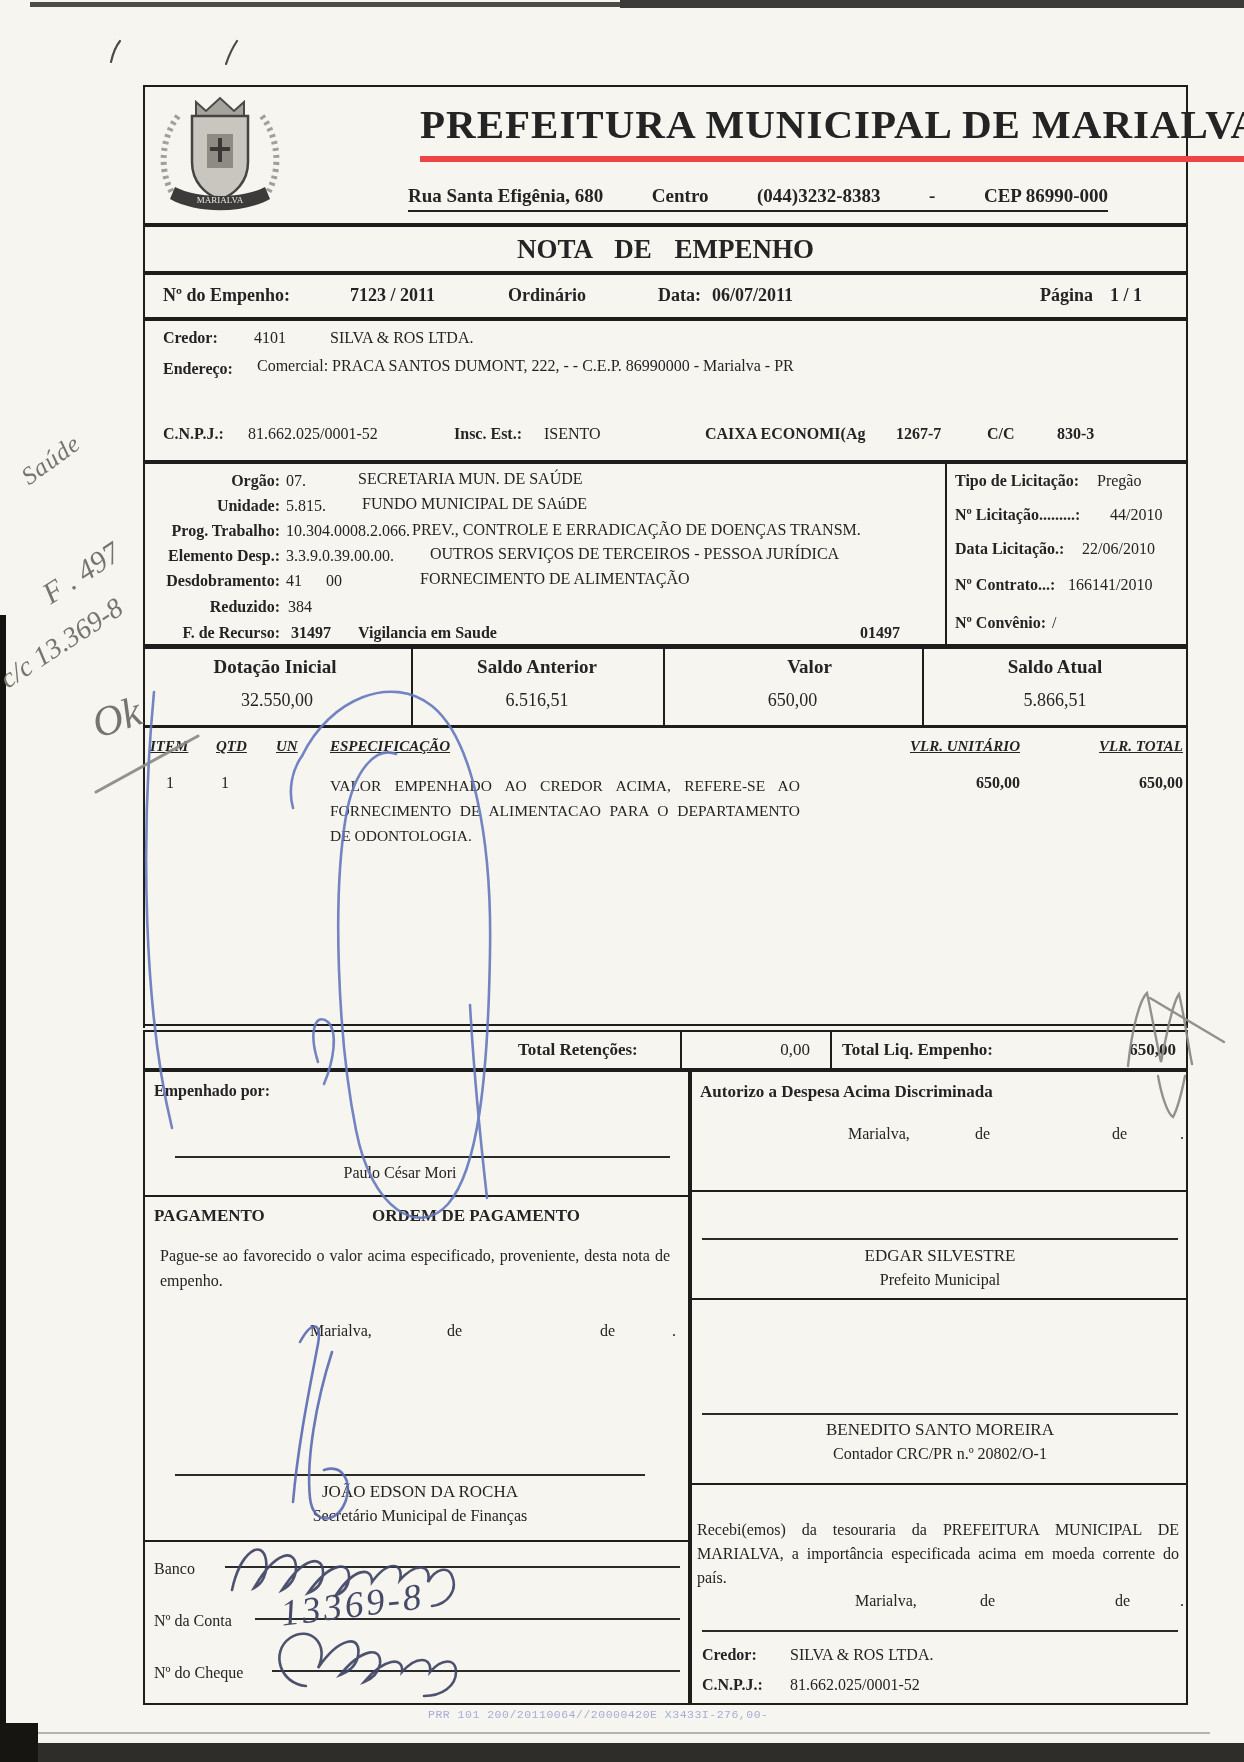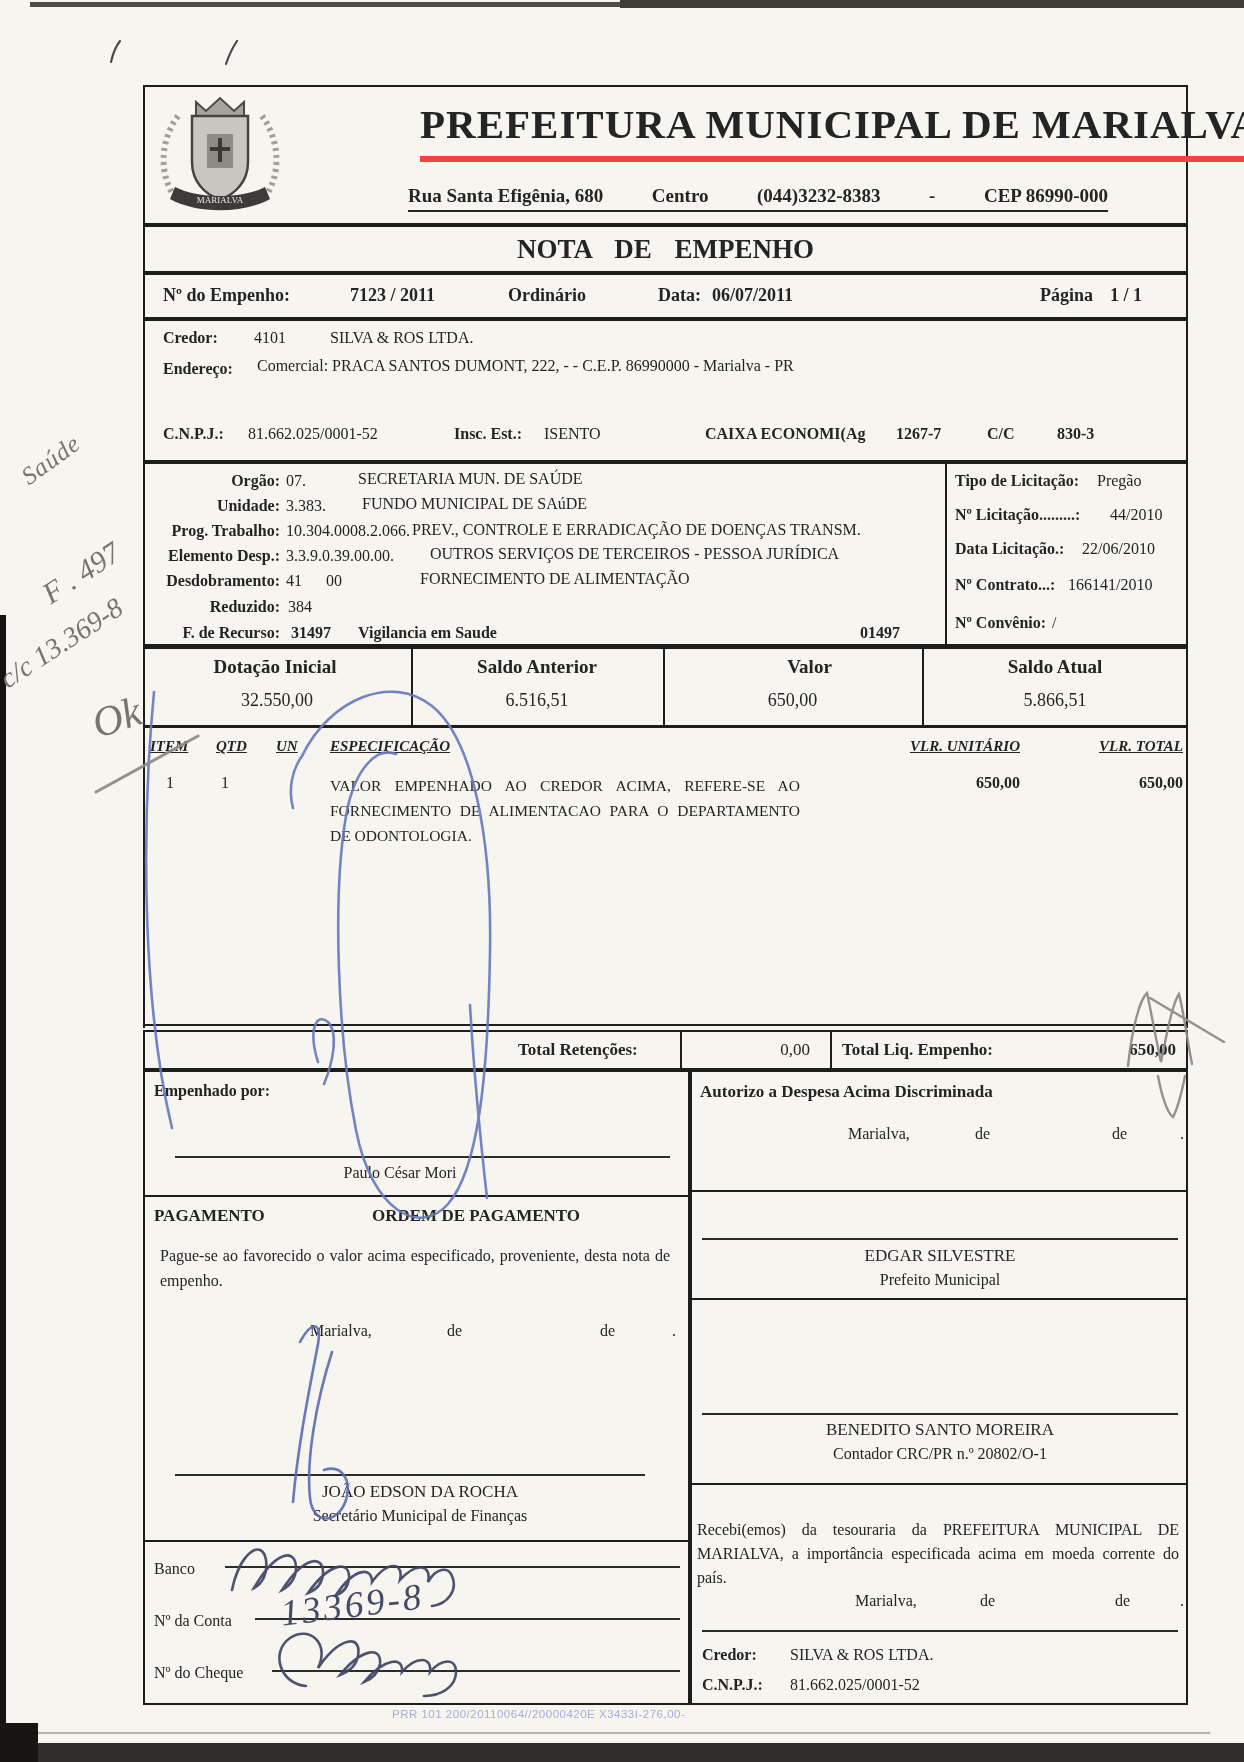--- a/index.html
+++ b/index.html
@@ -13,21 +13,21 @@
   .b { font-weight:bold; }
   .i { font-style:italic; }
   .u { text-decoration:underline; }
   .box { position:absolute; border:2px solid #1d1d1c; }
   .hr { position:absolute; background:#1d1d1c; }
   .sig { position:absolute; border-bottom:2px solid #2b2b2a; }
   .wrap { white-space:normal; }
   .c { text-align:center; }
   .r { text-align:right; }
   .pencil { color:#76746f; font-style:italic; transform-origin:left top; }
-  .stamp { font-family:Liberation Sans, sans-serif; color:#94a1d5; letter-spacing:.5px; }
+  .stamp { font-family:Liberation Mono, monospace; color:#94a1d5; letter-spacing:.5px;margin-left:36px; }
   svg.overlay { position:absolute; left:0; top:0; pointer-events:none; }
 </style>
 </head>
 <body>
 
 <div class="page">
 
   <div class="hr" style="left:30px;top:2px;width:1214px;height:5px;background:#4e4c49"></div>
   <div class="hr" style="left:620px;top:0;width:624px;height:8px;background:#3c3b39"></div>
   <div class="hr" style="left:0;top:615px;width:6px;height:1128px;background:#141311"></div>
@@ -85,21 +85,21 @@
   <div class="t b" style="left:1057px;top:425px">830-3</div>
 
   <div class="box" style="left:143px;top:462px;width:1045px;height:184px"></div>
   <div class="hr" style="left:945px;top:464px;width:2px;height:180px"></div>
 
   <div class="t b r" style="left:150px;top:472px;width:130px">Orgão:</div>
   <div class="t" style="left:286px;top:472px">07.</div>
   <div class="t" style="left:358px;top:470px">SECRETARIA MUN. DE SAÚDE</div>
 
   <div class="t b r" style="left:150px;top:497px;width:130px">Unidade:</div>
-  <div class="t" style="left:286px;top:497px">3.383.</div>
+  <div class="t" style="left:286px;top:497px">5.815.</div>
   <div class="t" style="left:362px;top:495px">FUNDO MUNICIPAL DE SAúDE</div>
 
   <div class="t b r" style="left:146px;top:522px;width:134px">Prog. Trabalho:</div>
   <div class="t" style="left:286px;top:522px">10.304.0008.2.066.</div>
   <div class="t" style="left:412px;top:521px">PREV., CONTROLE E ERRADICAÇÃO DE DOENÇAS TRANSM.</div>
 
   <div class="t b r" style="left:146px;top:547px;width:134px">Elemento Desp.:</div>
   <div class="t" style="left:286px;top:547px">3.3.9.0.39.00.00.</div>
   <div class="t" style="left:430px;top:545px">OUTROS SERVIÇOS DE TERCEIROS - PESSOA JURÍDICA</div>
 

